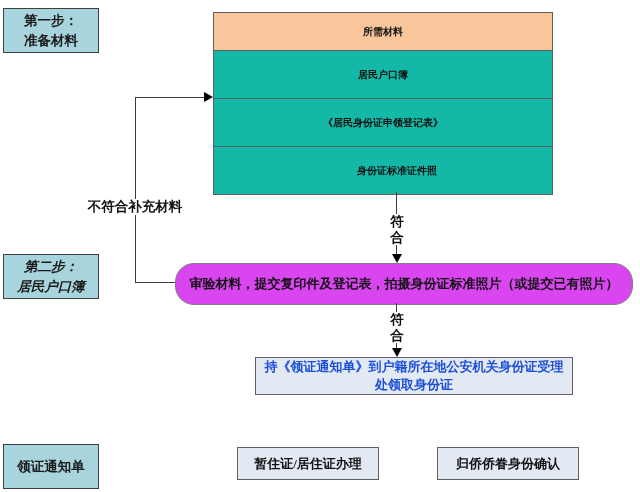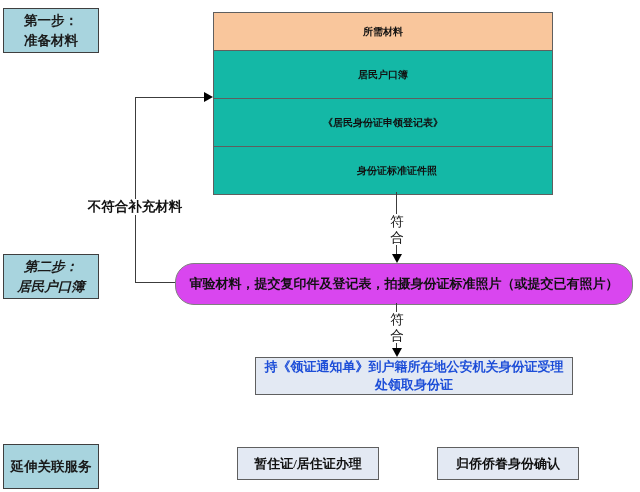--- a/index.html
+++ b/index.html
@@ -35,21 +35,21 @@
   .arrow-down{
     position:absolute;width:0;height:0;
     border-left:5px solid transparent;border-right:5px solid transparent;
     border-top:9px solid #000;
   }
   .flowlabel{
     position:absolute;background:#ffffff;font-weight:bold;font-size:13.5px;
     color:#111;text-align:center;line-height:1.15;
   }
   .vertlabel{
-    position:absolute;background:#ffffff;font-weight:normal;font-size:13.5px;
+    position:absolute;background:#ffffff;font-weight:bold;font-size:13.5px;
     color:#111;width:16px;text-align:center;line-height:1.15;
     word-break:break-all;
   }
   
   .processbox{
     position:absolute;left:175px;top:263px;width:456px;height:40px;
     background:#d946ef;border:1px solid #7f7f7f;border-radius:19px;
     display:flex;align-items:center;justify-content:center;
     font-weight:bold;font-size:13px;color:#111;
   }
@@ -76,21 +76,21 @@
 
   <div class="stepbox" style="top:8px;">
     <div>第一步：</div>
     <div>准备材料</div>
   </div>
   <div class="stepbox" style="top:254px;font-style:italic;">
     <div>第二步：</div>
     <div>居民户口簿</div>
   </div>
   <div class="stepbox" style="top:444px;">
-    <div>延伸关联服务</div>
+    <div>领证通知单</div>
   </div>
 
   <div class="mtable">
     <div class="cell thead">所需材料</div>
     <div class="cell trow">居民户口簿</div>
     <div class="cell trow">《居民身份证申领登记表》</div>
     <div class="cell trow">身份证标准证件照</div>
   </div>
 
   <div class="hline" style="left:135px;top:97px;width:69px;"></div>

